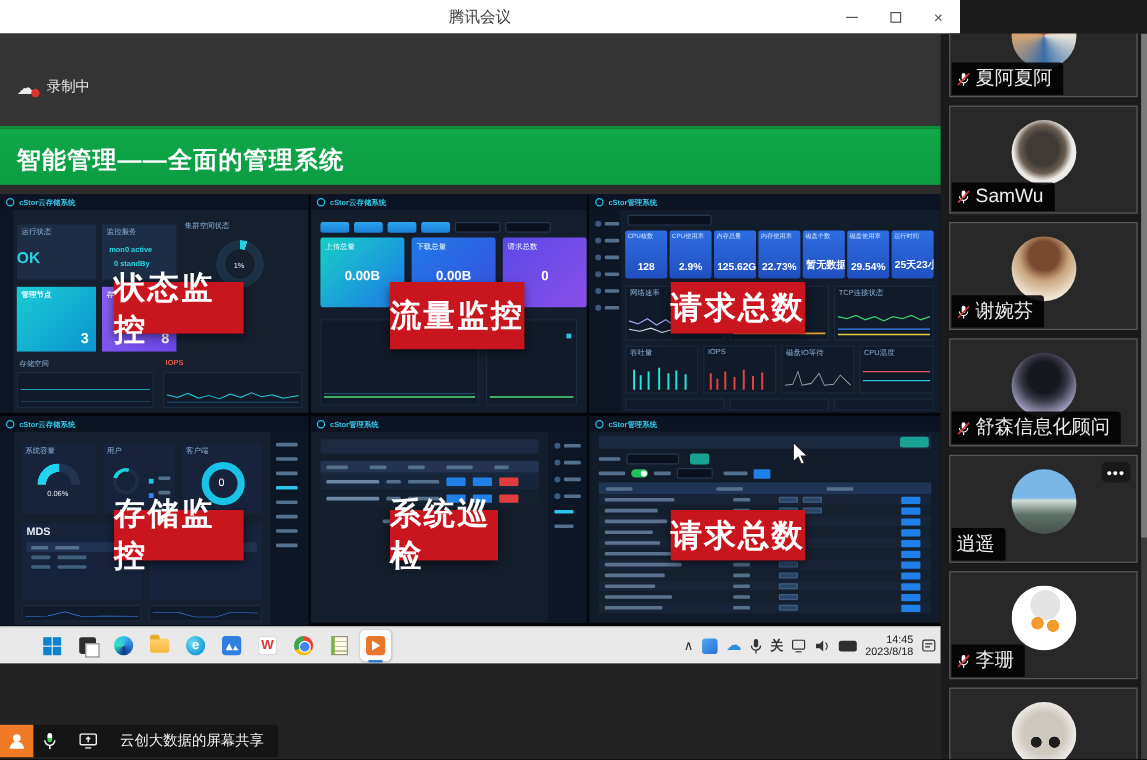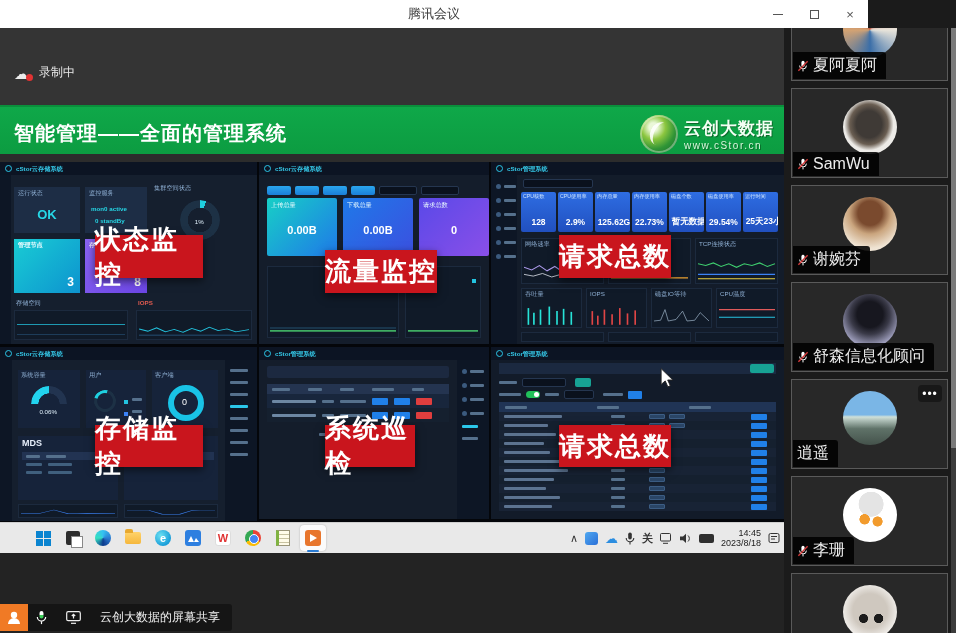--- a/index.html
+++ b/index.html
@@ -1,21 +1,21 @@
 <!DOCTYPE html>
 <html><head>
 <meta charset="utf-8">
 <style>
   * { margin:0; padding:0; box-sizing:border-box; }
   html,body { width:956px; height:633px; overflow:hidden; background:#000;
     font-family:"Liberation Sans","DejaVu Sans",sans-serif; }
   .app { position:relative; width:956px; height:633px; background:#1b1b1b; overflow:hidden; }
 
   
-  .titlebar { position:absolute; left:0; top:0; width:868px; height:28px; background:#ffffff; }
+  .titlebar { position:absolute; left:0; top:0; width:800px; height:28px; background:#ffffff; }
   .titlebar .title { position:absolute; left:0; right:0; top:0; height:28px; line-height:28px;
     text-align:center; font-size:13px; color:#3c3c3c; }
   .winctl { position:absolute; right:0; top:0; height:28px; display:flex; }
   .winctl .wbtn { width:36px; height:28px; display:flex; align-items:center; justify-content:center; color:#555; font-size:13px; }
   .winctl .maxbox { width:9px; height:9px; border:1px solid #555; display:inline-block; }
   .winctl .minbar { width:10px; height:1px; background:#555; display:inline-block; }
 
   
   .stage { position:absolute; left:0; top:28px; width:784px; height:605px; background:#2c2c2c; overflow:hidden; }
   .topstrip { position:absolute; left:0; top:0; width:784px; height:77px; background:#343434; }
@@ -208,40 +208,33 @@
   <div class="stage">
     <div class="topstrip"></div>
 
     <div class="recording">
       <span class="cloudwrap"><span class="cloud">☁</span><span class="dot"></span></span>
       <span class="rlabel">录制中</span>
     </div>
 
     <div class="banner">
       <div class="btitle">智能管理——全面的管理系统</div>
-      <div class="bannerlogo">
-        <div class="logoswirl"></div>
-        <div class="logotext">
-          <div class="lt1">云创大数据</div>
-          <div class="lt2">www.cStor.cn</div>
-        </div>
-      </div>
     </div>
 
     <div class="dash">
 
       <div class="panel pA">
         <div class="phead">
             <span class="plogo"></span>
             <span class="ptxt">cStor云存储系统</span>
           </div>
         <div class="navstrip" style="left:0;top:13px;width:11px;height:169px;"></div>
         <div class="cardA" style="left:14px;top:25px;width:66px;height:46px;">
           <span class="micro" style="position:absolute;left:4px;top:2px;">运行状态</span>
-          <div class="valcyan" style="position:absolute;left:0;right:0;top:20px;text-align:center;font-size:13px;">OK</div>
+          <div class="valcyan" style="position:absolute;left:0;right:0;top:20px;text-align:left;font-size:13px;">OK</div>
         </div>
         <div class="cardA" style="left:85px;top:25px;width:62px;height:46px;">
           <span class="micro" style="position:absolute;left:4px;top:2px;">监控服务</span>
           <span class="micro valcyan" style="position:absolute;left:6px;top:18px;">mon0 active</span>
           <span class="micro valcyan" style="position:absolute;left:10px;top:30px;">0 standBy</span>
         </div>
         <div style="position:absolute;left:152px;top:22px;width:100px;height:66px;">
           <span class="micro" style="position:absolute;left:2px;top:0;">集群空间状态</span>
           <div class="donutA" style="left:28px;top:16px;"></div>
           <span class="microC donutAtxt" style="left:40px;top:32px;">1%</span>
@@ -678,21 +671,21 @@
             <div class="frow" style="background: rgb(24, 35, 53);">
               <span class="bar" style="position: absolute; left: 5px; top: 3px; width: 48px; background: rgb(92, 115, 144);"></span>
               <span class="bar" style="position: absolute; left: 112px; top: 3px; width: 14px;"></span>
               <span class="chipt" style="position: absolute; left: 150px; top: 2px;"></span>
               <span class="chipb" style="position: absolute; left: 252px; top: 1.5px; height: 6px;"></span>
             </div>
           </div>
       </div>
 
       <div class="redlabel" style="left:95px;top:73px;width:108px;height:43px;">状态监控</div>
-      <div class="redlabel" style="left:325px;top:88px;width:112px;height:43px;">流量监控</div>
+      <div class="redlabel" style="left:325px;top:73px;width:112px;height:56px;">流量监控</div>
       <div class="redlabel" style="left:559px;top:73px;width:112px;height:43px;">请求总数</div>
       <div class="redlabel" style="left:95px;top:263px;width:108px;height:42px;">存储监控</div>
       <div class="redlabel" style="left:325px;top:263px;width:90px;height:42px;">系统巡检</div>
       <div class="redlabel" style="left:559px;top:263px;width:112px;height:42px;">请求总数</div>
     </div>
 
     <div class="taskbar">
       <div class="ticons">
         <div class="ticon">
             <span class="winlogo">

